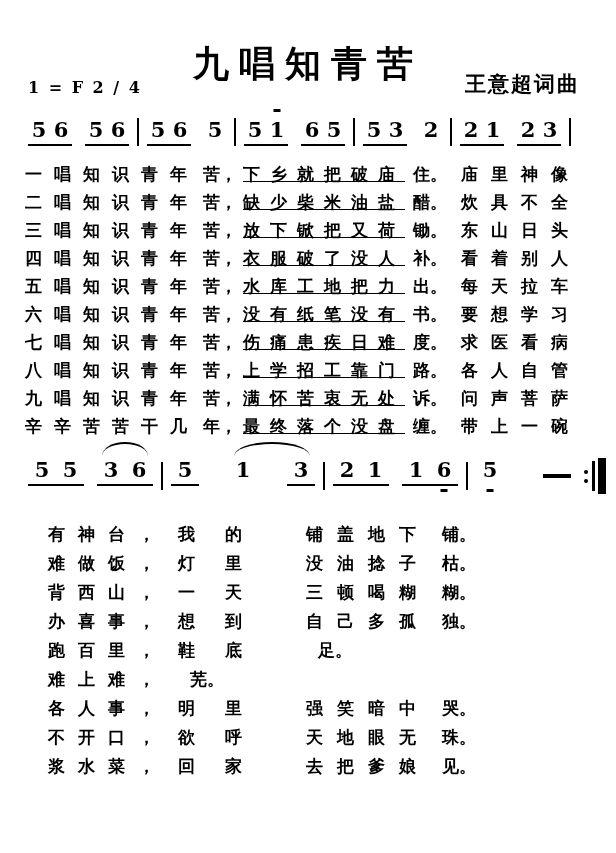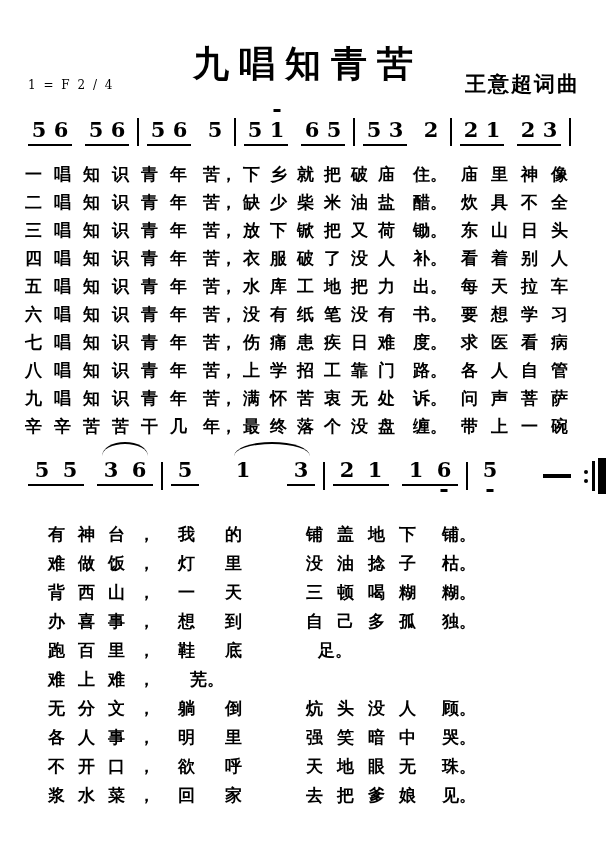--- a/index.html
+++ b/index.html
@@ -16,21 +16,21 @@
   .header { position:relative; height:108px; }
   .title {
     position:absolute; top:40px; left:0; right:0;
     text-align:center;
     font-family:"DejaVu Serif", serif;
     font-size:36px; font-weight:bold; letter-spacing:10px;
   }
   .key {
     position:absolute; left:28px; top:78px;
     font-family:"DejaVu Serif", serif;
-    font-size:12px; font-weight:normal; letter-spacing:2px;
+    font-size:16px; font-weight:bold; letter-spacing:2px;
   }
   .credit {
     position:absolute; right:36px; top:70px;
     font-size:21px; font-weight:bold; letter-spacing:2px;
   }
   
   .score {
     display:flex; align-items:baseline;
     margin-left:28px; white-space:nowrap;
   }
@@ -68,21 +68,21 @@
   .rep-colon { display:inline-flex; flex-direction:column; gap:5px; margin-right:4px; }
   .rep-colon i { display:block; width:4px; height:4px; background:#000; border-radius:50%; }
   .rep-thin  { width:3px; height:30px; background:#000; margin-right:3px; }
   .rep-thick { width:8px; height:36px; background:#000; }
   
   .lyrics { font-size:17px; font-weight:bold; }
   #block1 { margin-top:14px; margin-left:25px; }
   #block1 .lyric-line { height:28px; display:flex; align-items:center; white-space:nowrap; }
   #block1 .s0 { letter-spacing:12px; margin-right:4px; }
   #block1 .s1 { margin-right:6px; }
-  #block1 .s2 { letter-spacing:10px; margin-right:8px; }
+  #block1 .s2 { letter-spacing:10px; margin-right:8px;text-decoration:underline; }
   #block1 .s3 { margin-right:14px; }
   #block1 .s4 { letter-spacing:13px; }
   #block2 { margin-top:26px; margin-left:28px; }
   #block2 .lyric-line { height:29px; display:flex; align-items:center; white-space:nowrap;margin-left:20px; }
   #block2 .seg { flex:none; }
   #block2 .s0 { width:130px; letter-spacing:13px; }
   #block2 .s1 { width:128px; letter-spacing:30px; }
   #block2 .s2 { letter-spacing:14px;text-align:right; }
   #block2 .s3 { margin-left:12px; }
 </style>
@@ -292,26 +292,20 @@
       <div class="lyric-line">
         <span class="seg s0">跑百里，</span>
         <span class="seg s1">鞋底</span>
         <span class="seg s3">足。</span>
       </div>
       <div class="lyric-line">
         <span class="seg s0">难上难，</span>
         <span class="seg s3">芜。</span>
       </div>
       <div class="lyric-line">
-        <span class="seg s0">无分文，</span>
-        <span class="seg s1">躺倒</span>
-        <span class="seg s2">炕头没人</span>
-        <span class="seg s3">顾。</span>
-      </div>
-      <div class="lyric-line">
         <span class="seg s0">各人事，</span>
         <span class="seg s1">明里</span>
         <span class="seg s2">强笑暗中</span>
         <span class="seg s3">哭。</span>
       </div>
       <div class="lyric-line">
         <span class="seg s0">不开口，</span>
         <span class="seg s1">欲呼</span>
         <span class="seg s2">天地眼无</span>
         <span class="seg s3">珠。</span>

